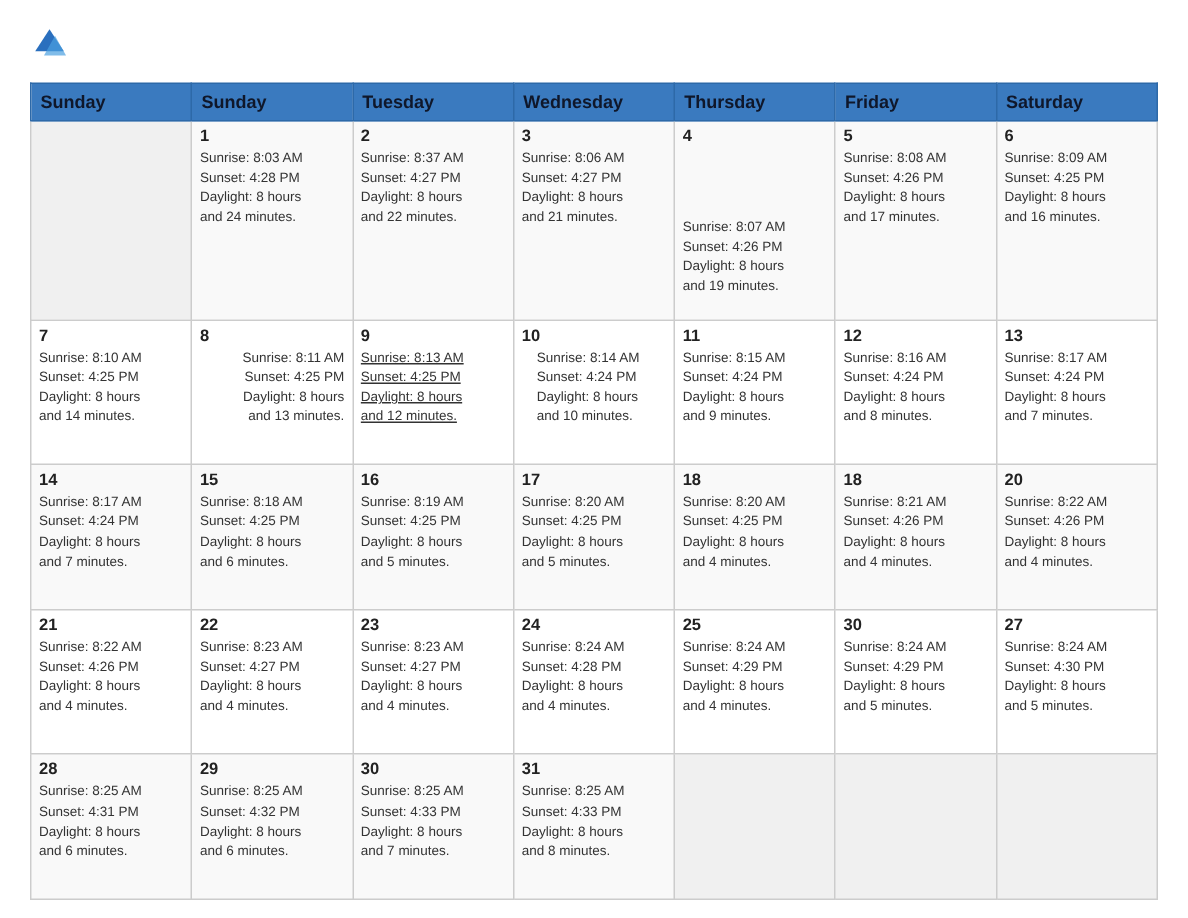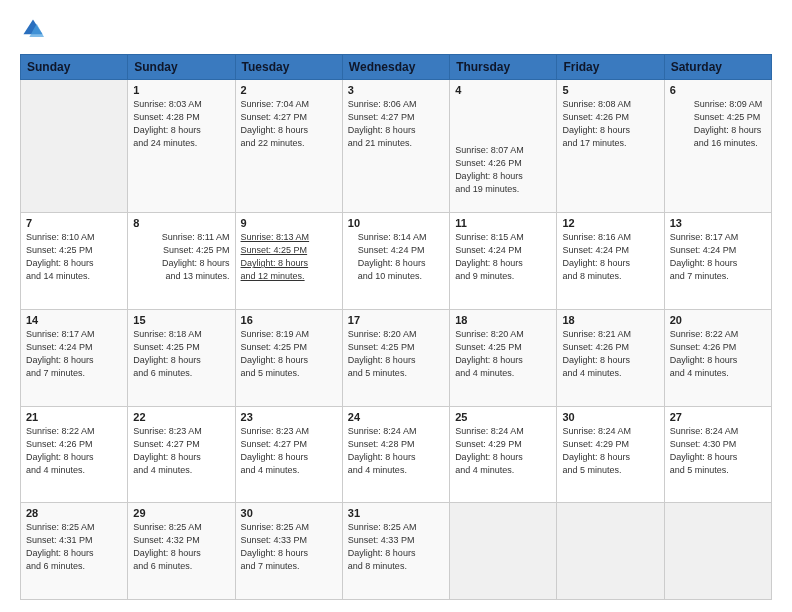--- a/index.html
+++ b/index.html
@@ -143,21 +143,21 @@
           <td class="empty"></td>
           <td>
             <span class="day-number">1</span>
             <div class="day-info" style="white-space: pre-line;">Sunrise: 8:03 AM
 Sunset: 4:28 PM
 Daylight: 8 hours
 and 24 minutes.</div>
           </td>
           <td>
             <span class="day-number">2</span>
-            <div class="day-info" style="white-space: pre-line;">Sunrise: 7:04 AM
+            <div class="day-info" style="white-space: pre-line;">Sunrise: 8:37 AM
 Sunset: 4:27 PM
 Daylight: 8 hours
 and 22 minutes.</div>
           </td>
           <td>
             <span class="day-number">3</span>
             <div class="day-info" style="white-space: pre-line;">Sunrise: 8:06 AM
 Sunset: 4:27 PM
 Daylight: 8 hours
 and 21 minutes.</div>
@@ -171,21 +171,21 @@
           </td>
           <td>
             <span class="day-number">5</span>
             <div class="day-info" style="white-space: pre-line;">Sunrise: 8:08 AM
 Sunset: 4:26 PM
 Daylight: 8 hours
 and 17 minutes.</div>
           </td>
           <td>
             <span class="day-number">6</span>
-            <div class="day-info" style="white-space: pre-line; margin-left: 24px;">Sunrise: 8:09 AM
+            <div class="day-info" style="white-space: pre-line;">Sunrise: 8:09 AM
 Sunset: 4:25 PM
 Daylight: 8 hours
 and 16 minutes.</div>
           </td>
         </tr>
         <tr>
           <td>
             <span class="day-number">7</span>
             <div class="day-info" style="white-space: pre-line;">Sunrise: 8:10 AM
 Sunset: 4:25 PM

